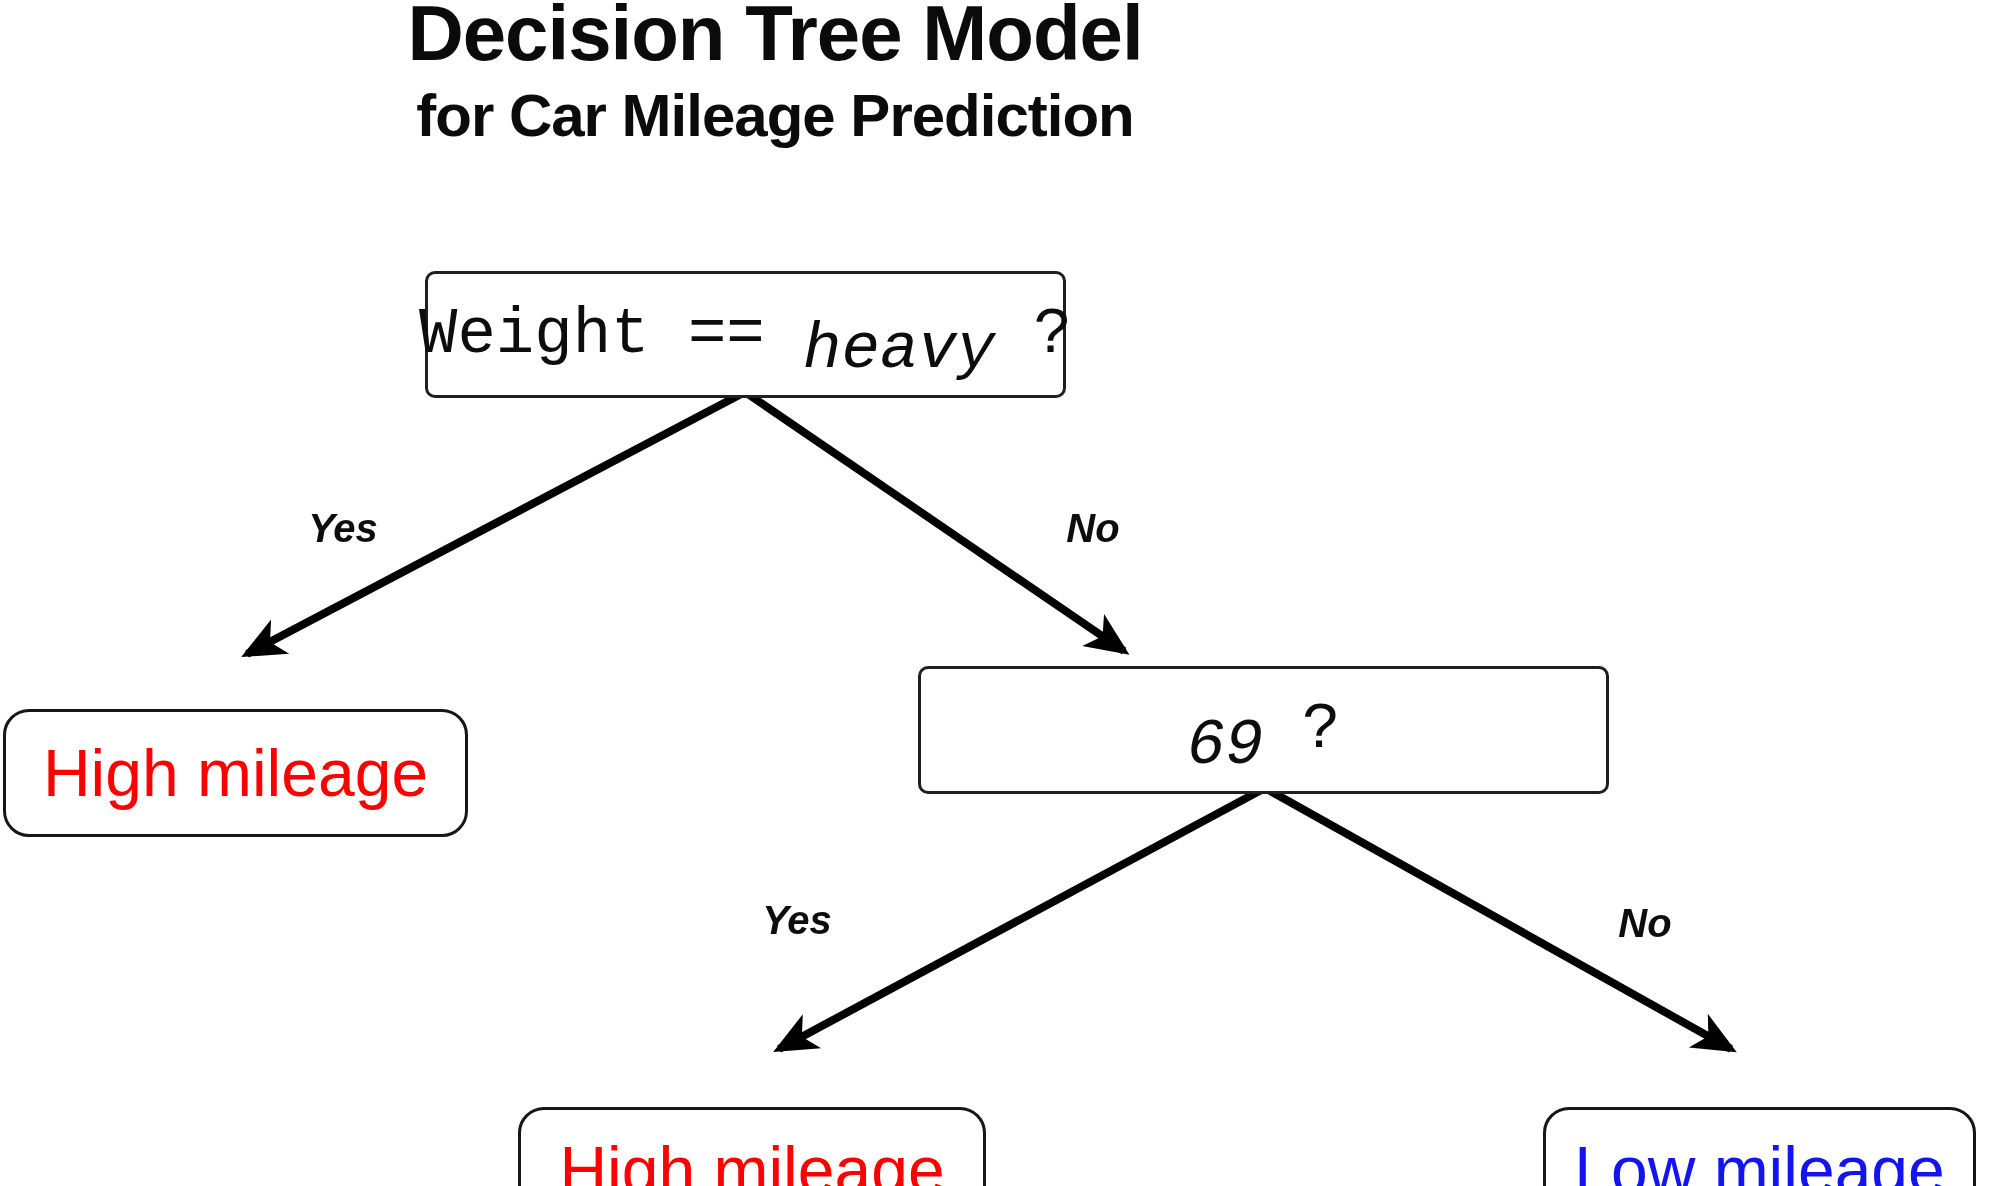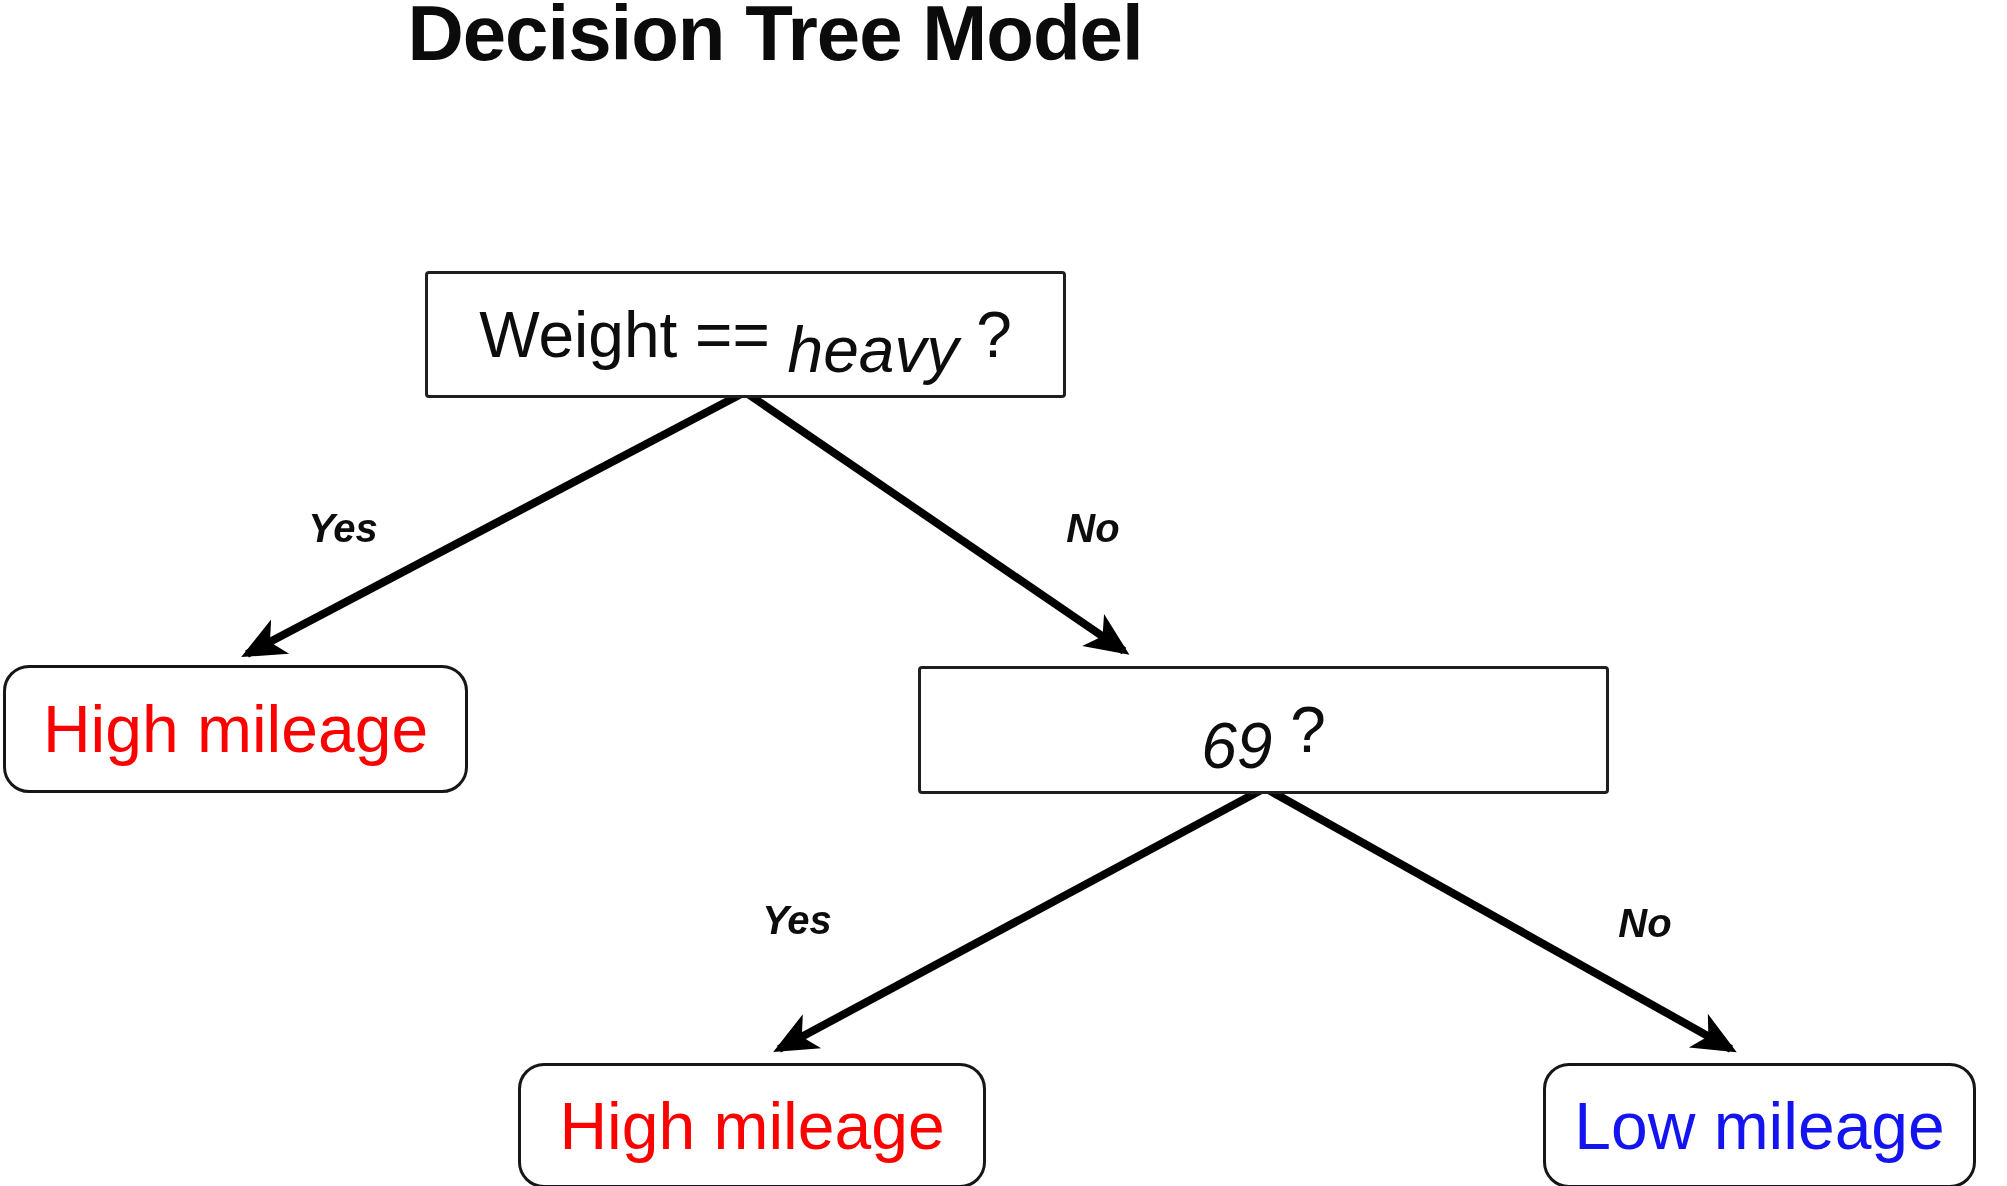--- a/index.html
+++ b/index.html
@@ -58,27 +58,29 @@
     display: flex;
     align-items: center;
     justify-content: center;
     background: #ffffff;
     border: 3px solid #1f1f1f;
     white-space: pre;
     line-height: 1;
   }
   .question {
     font-size: 64px;
-    border-radius: 4px;
+    border-radius: 10px;
     color: #0d0d0d;
+    font-family: Liberation Mono, monospace;
   }
   .leaf {
     font-size: 66px;
     border-radius: 26px;
     border-color: #161616;
+    margin-top: 44px;
   }
   .it { font-style: italic; margin-top: 31px; }
 
   #node-weight { left: 425px; top: 271px; width: 635px; height: 121px; }
   #node-hp     { left: 918px; top: 666px; width: 685px; height: 122px; }
   #leaf-weight-yes { left: 3px;    top: 665px;  width: 459px; height: 122px; }
   #leaf-hp-yes     { left: 518px;  top: 1063px; width: 462px; height: 119px; }
   #leaf-hp-no      { left: 1543px; top: 1063px; width: 427px; height: 119px; }
 
   
@@ -96,20 +98,21 @@
   #lbl-weight-no  { left: 1093px; top: 528px; }
   #lbl-hp-yes     { left: 797px;  top: 920px; }
   #lbl-hp-no      { left: 1645px; top: 923px; }
 </style>
 </head>
 <body>
 
 <div class="stage">
 
   <div class="title">Decision Tree Model</div>
+  <div class="subtitle">for Car Mileage Prediction</div>
 
   <svg class="edges" viewBox="0 0 2007 1186">
     <defs>
       <marker id="arrow" viewBox="0 0 10 10" refX="8.5" refY="5" markerWidth="5.5" markerHeight="5.5" orient="auto-start-reverse">
         <path d="M0,0.6 L10,5 L0,9.4 L2.6,5 Z" fill="#000000"></path>
       </marker>
     </defs>
     <line x1="745" y1="392" x2="247" y2="654" stroke-width="8" marker-end="url(#arrow)" stroke="#000000"></line>
     <line x1="745" y1="392" x2="1124" y2="651" stroke-width="8" marker-end="url(#arrow)" stroke="#000000"></line>
     <line x1="1265" y1="788" x2="779" y2="1049" stroke-width="8" marker-end="url(#arrow)" stroke="#000000"></line>

